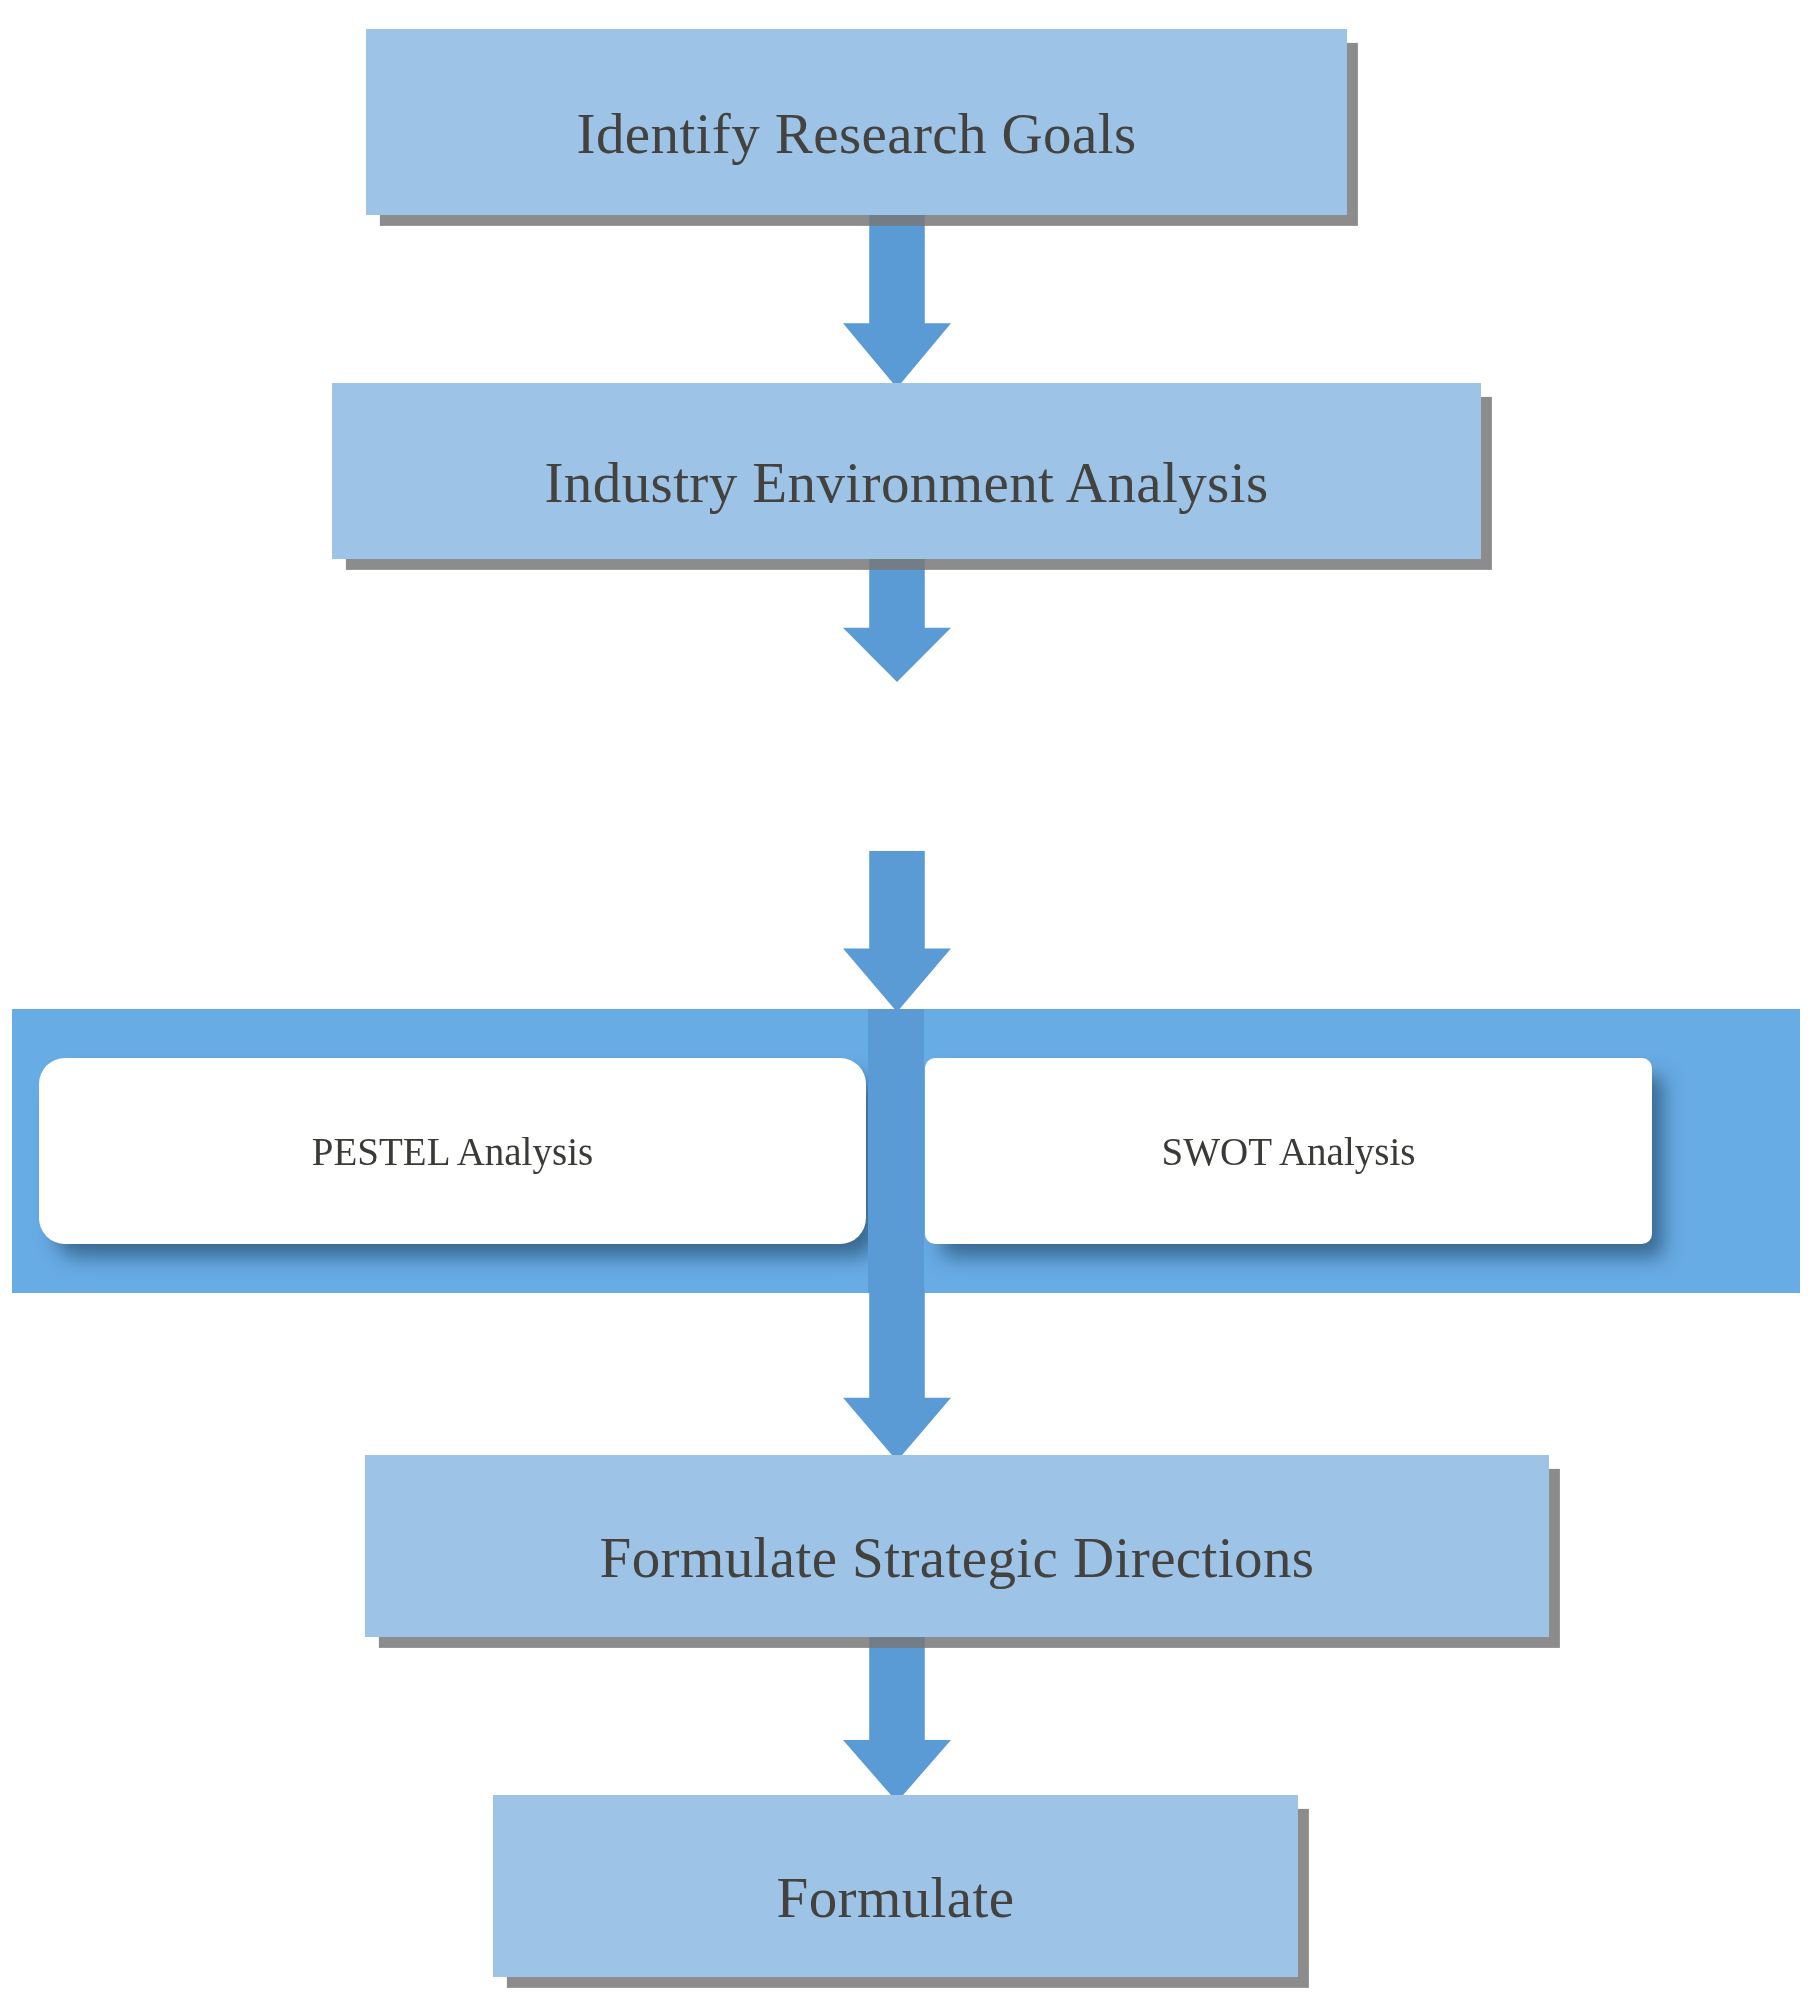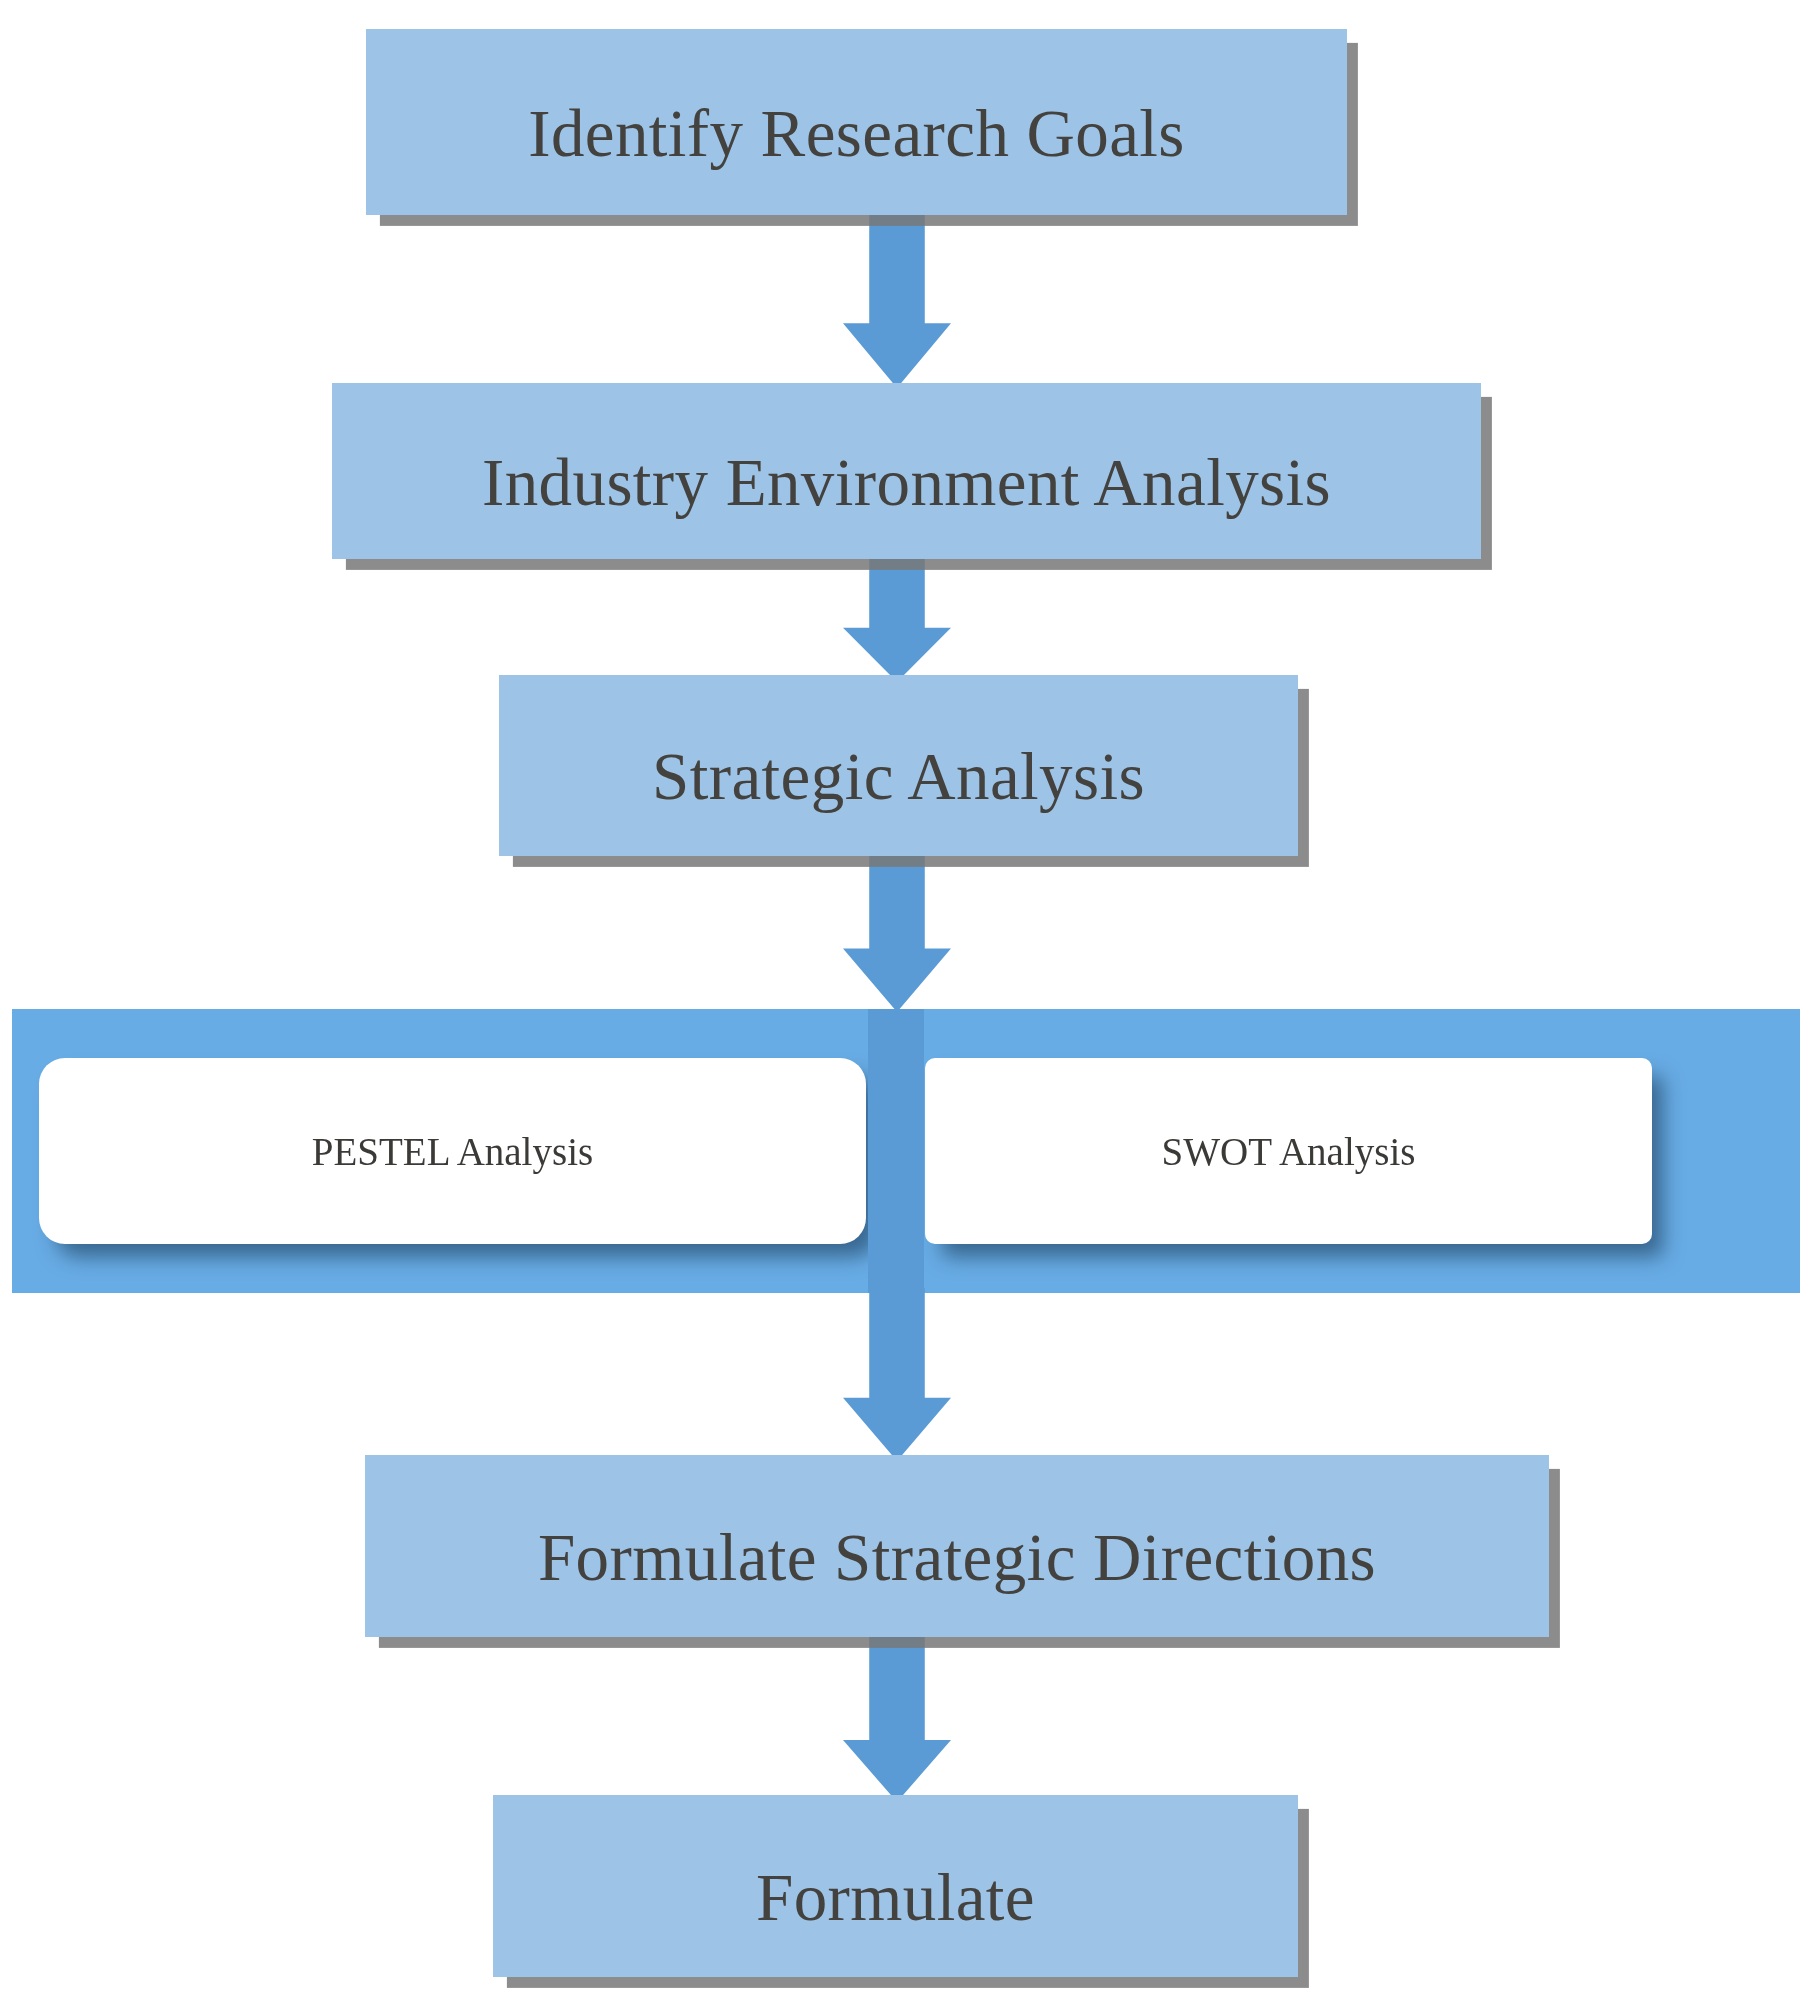--- a/index.html
+++ b/index.html
@@ -20,21 +20,21 @@
     position:absolute;
     background:#9dc3e6;
     box-shadow:12.4px 12.4px 0 -1.5px rgba(120,120,120,0.85);
     display:flex;
     align-items:center;
     justify-content:center;
     z-index:6;
   }
   .pbox .label{
     color:#44423f;
-    font-size:67px;
+    font-size:57px;
     line-height:1;
     letter-spacing:0.4px;
     white-space:nowrap;
     font-weight:400;
     margin-top:22px;
   }
 
   
   .group-container{
     position:absolute;
@@ -84,23 +84,20 @@
   <div class="pbox" style="left:332px; top:383px; width:1149px; height:176px;">
     <span class="label">Industry Environment Analysis</span>
   </div>
 
   <div class="arrow" style="left:843px; top:554px; width:108px; height:128px;">
     <svg viewBox="0 0 140 165" preserveAspectRatio="none">
       <polygon points="34,0 106,0 106,95 140,95 70,165 0,95 34,95" fill="#5b9bd5"></polygon>
     </svg>
   </div>
 
-  <div class="pbox" style="left:499px; top:675px; width:799px; height:181px;">
-    <span class="label">Strategic Analysis</span>
-  </div>
 
   <div class="arrow" style="left:843px; top:851px; width:108px; height:161px;">
     <svg viewBox="0 0 140 208" preserveAspectRatio="none">
       <polygon points="34,0 106,0 106,126 140,126 70,208 0,126 34,126" fill="#5b9bd5"></polygon>
     </svg>
   </div>
 
   <div class="group-container" style="left:11.6px; top:1009px; width:1788px; height:284px;">
   </div>
 

